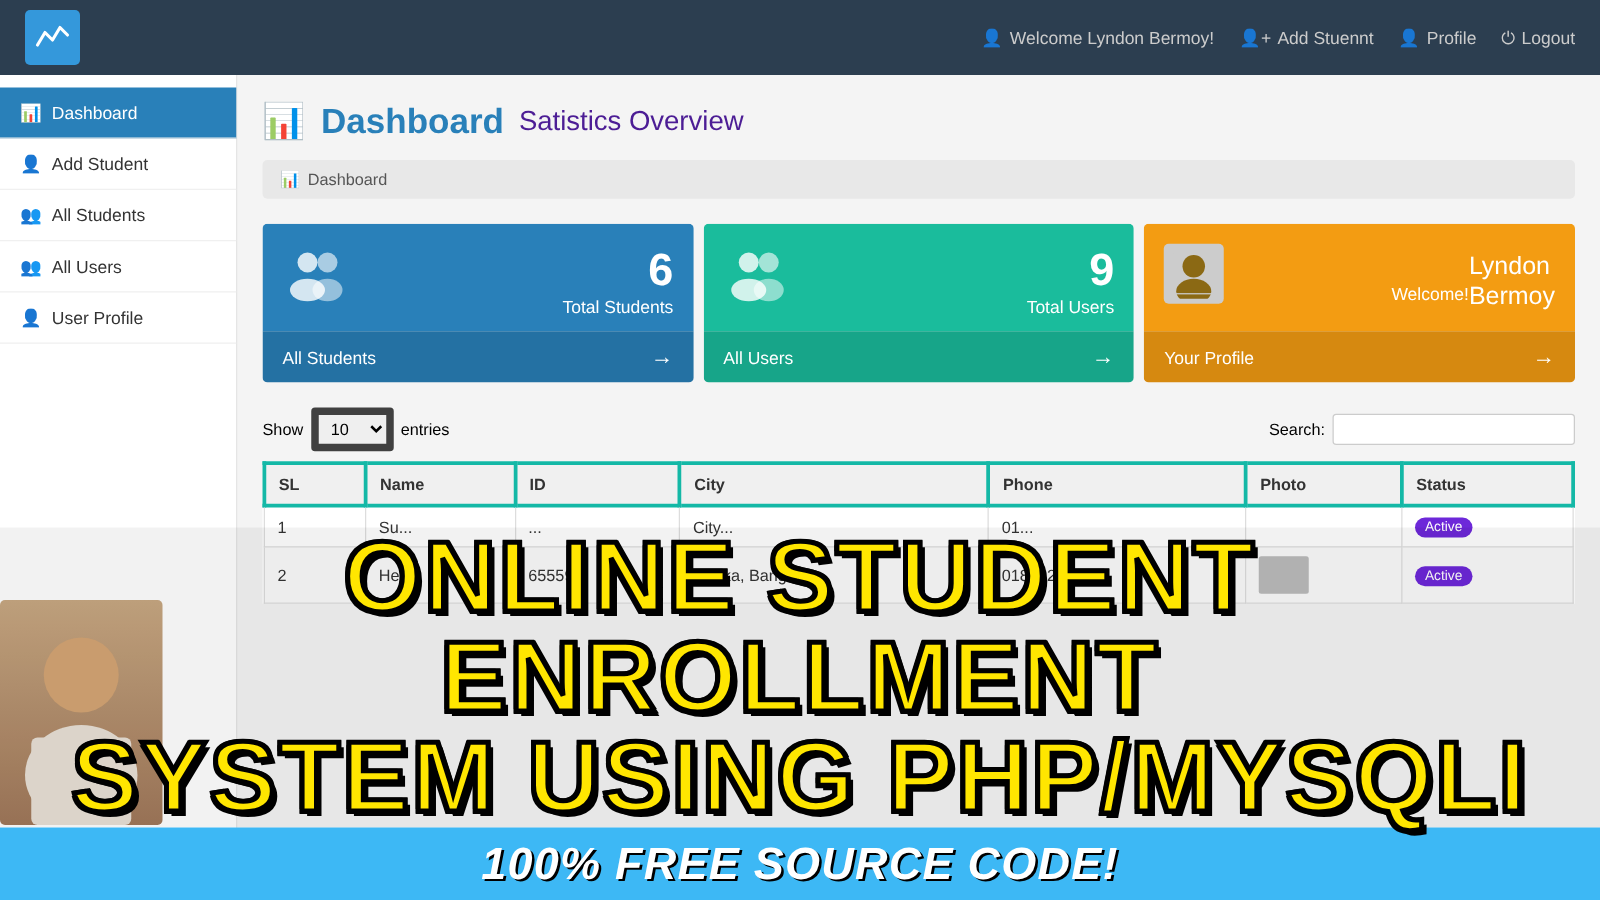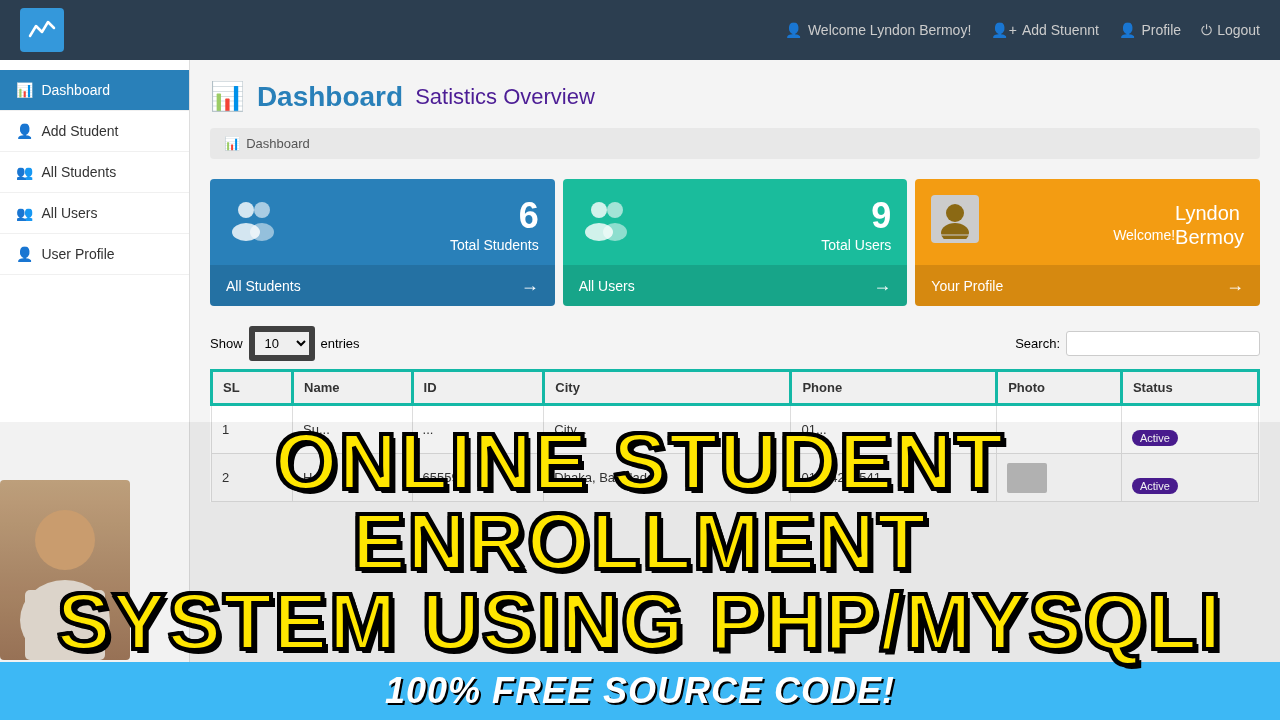--- a/index.html
+++ b/index.html
@@ -209,21 +209,21 @@
     tbody tr:nth-child(even) { background: #fafafa; }
 
     
     .badge {
       display: inline-block;
       padding: 2px 8px;
       border-radius: 10px;
       font-size: 11px;
       color: #fff;
     }
-    .badge-green { background: #4c1d95; margin-top: 17px; }
+    .badge-green { background: #6d28d9; }
 
     
     .overlay-banner {
       position: absolute;
       bottom: 0;
       left: 0;
       width: 100%;
       z-index: 10;
     }
 

